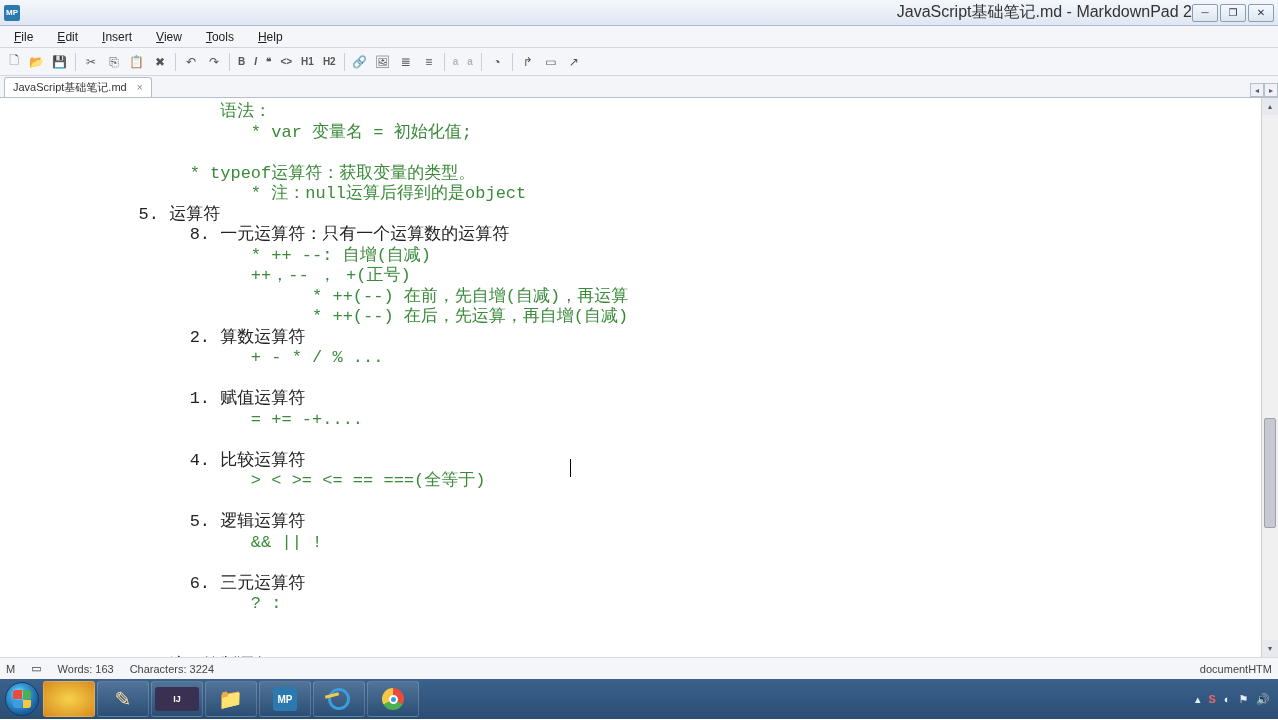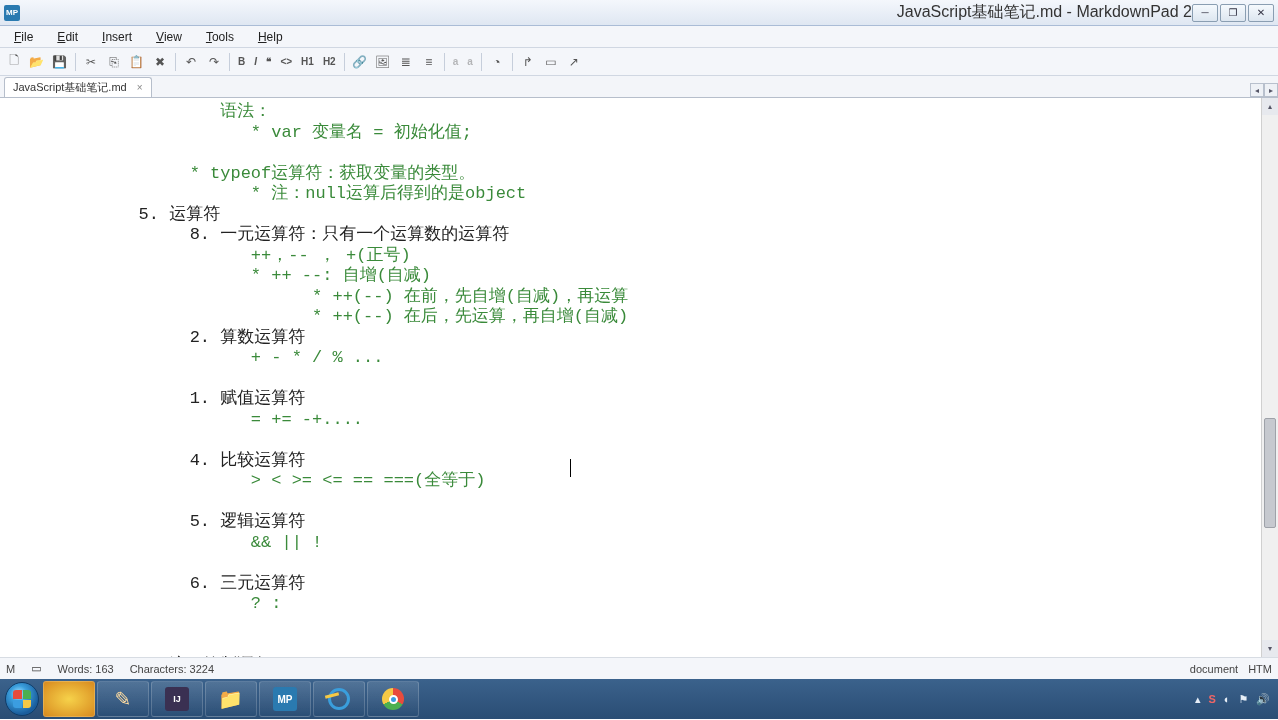--- a/index.html
+++ b/index.html
@@ -24,21 +24,21 @@
 .tab-arrows div { width:14px; height:14px; border:1px solid #b8c0cd; background:#eef1f6; font-size:8px; display:flex; align-items:center; justify-content:center; color:#556; }
 .editor { position:relative; height:559px; background:#fff; overflow:hidden; }
 .editor-inner { padding:4px 6px 0 6px; font-family:Liberation Mono, monospace; font-size:17px; line-height:20.5px; color:#3a8a3a; }
 .ln { white-space:pre; }
 .black { color:#222; }
 .scroll-v { position:absolute; right:0; top:0; bottom:0; width:17px; background:#f0f0f0; border-left:1px solid #d0d0d0; }
 .scroll-v .thumb { position:absolute; left:2px; right:2px; top:320px; height:110px; background:#c6c9cf; border:1px solid #9ea2a9; border-radius:2px; }
 .scroll-v .arr { position:absolute; left:0; right:0; height:17px; background:#e7e9ee; font-size:8px; display:flex; align-items:center; justify-content:center; color:#556; }
 .scroll-v .arr.top { top:0; } .scroll-v .arr.bot { bottom:0; }
 .status { height:22px; background:#f4f6fa; border-top:1px solid #d7dce3; display:flex; align-items:center; padding:0 6px; gap:16px; color:#444; font-size:11px; }
-.status .right { margin-left:auto; display:flex; align-items:center; gap:10px; }
+.status .right { margin-left:auto; display:flex; align-items:center; gap:0; }
 .taskbar { height:40px; background:linear-gradient(#3b628c,#2a4d74); display:flex; align-items:center; padding:0 2px; }
 .start { width:40px; height:40px; display:flex; align-items:center; justify-content:center; }
 .start-orb { width:34px; height:34px; border-radius:50%; background:radial-gradient(circle at 40% 35%,#9fe0ff 5%,#3a9edc 30%,#1a5d9c 70%); border:1px solid #0f3d6a; display:grid; grid-template-columns:1fr 1fr; grid-template-rows:1fr 1fr; gap:1px; padding:7px; }
 .start-orb span:nth-child(1){background:#e84c3d;border-radius:3px 0 0 0;} .start-orb span:nth-child(2){background:#4caf50;border-radius:0 3px 0 0;} .start-orb span:nth-child(3){background:#3b9de0;border-radius:0 0 0 3px;} .start-orb span:nth-child(4){background:#f6c945;border-radius:0 0 3px 0;}
 .tbitem { width:52px; height:36px; margin:0 1px; background:linear-gradient(rgba(255,255,255,.12),rgba(255,255,255,0)); border:1px solid rgba(255,255,255,.18); border-radius:3px; display:flex; align-items:center; justify-content:center; font-size:20px; }
 .tray { margin-left:auto; display:flex; align-items:center; gap:8px; padding-right:6px; color:#e6eef7; font-size:11px; }
 .cursor-caret { position:absolute; width:1px; height:18px; background:#000; left:570px; top:361px; }
 </style>
 </head>
 <body>
@@ -110,22 +110,22 @@
 
 <div class="editor">
   <div class="editor-inner" id="editor-lines">
       <div class="ln">                     语法：</div>
       <div class="ln">                        * var 变量名 = 初始化值;</div>
       <div class="ln">&nbsp;</div>
       <div class="ln">                  * typeof运算符：获取变量的类型。</div>
       <div class="ln">                        * 注：null运算后得到的是object</div>
       <div class="ln black">             5. 运算符</div>
       <div class="ln black">                  8. 一元运算符：只有一个运算数的运算符</div>
+      <div class="ln">                        * ++ --: 自增(自减)</div>
       <div class="ln">                        ++，-- ， +(正号)</div>
-      <div class="ln">                        * ++ --: 自增(自减)</div>
       <div class="ln">                              * ++(--) 在前，先自增(自减)，再运算</div>
       <div class="ln">                              * ++(--) 在后，先运算，再自增(自减)</div>
       <div class="ln black">                  2. 算数运算符</div>
       <div class="ln">                        + - * / % ...</div>
       <div class="ln">&nbsp;</div>
       <div class="ln black">                  1. 赋值运算符</div>
       <div class="ln">                        = += -+....</div>
       <div class="ln">&nbsp;</div>
       <div class="ln black">                  4. 比较运算符</div>
       <div class="ln">                        &gt; &lt; &gt;= &lt;= == ===(全等于)</div>
@@ -163,21 +163,21 @@
       <div class="start-orb">
         <span></span>
         <span></span>
         <span></span>
         <span></span>
       </div>
     </div>
   <div class="tbitem" style="background:radial-gradient(#f6d24a,#d88a1f);"></div>
   <div class="tbitem" style="color:#ffdca0;">✎</div>
   <div class="tbitem">
-      <div style="width:24px;height:24px;background:#3a3052;color:#fff;font-size:9px;font-weight:bold;display:flex;align-items:center;justify-content:center;border-radius:3px;">IJ</div>
+      <div style="width:44px;height:24px;background:#3a3052;color:#fff;font-size:9px;font-weight:bold;display:flex;align-items:center;justify-content:center;border-radius:3px;">IJ</div>
     </div>
   <div class="tbitem">📁</div>
   <div class="tbitem">
       <div style="width:24px;height:24px;background:#2a7ab0;color:#fff;font-size:10px;font-weight:bold;display:flex;align-items:center;justify-content:center;border-radius:3px;">MP</div>
     </div>
   <div class="tbitem">
       <div style="width:22px;height:22px;border-radius:50%;border:3px solid #3a9edc;position:relative;">
         <div style="position:absolute;inset:3px 8px auto -6px;height:3px;background:#f6c945;transform:rotate(-15deg);"></div>
       </div>
     </div>

